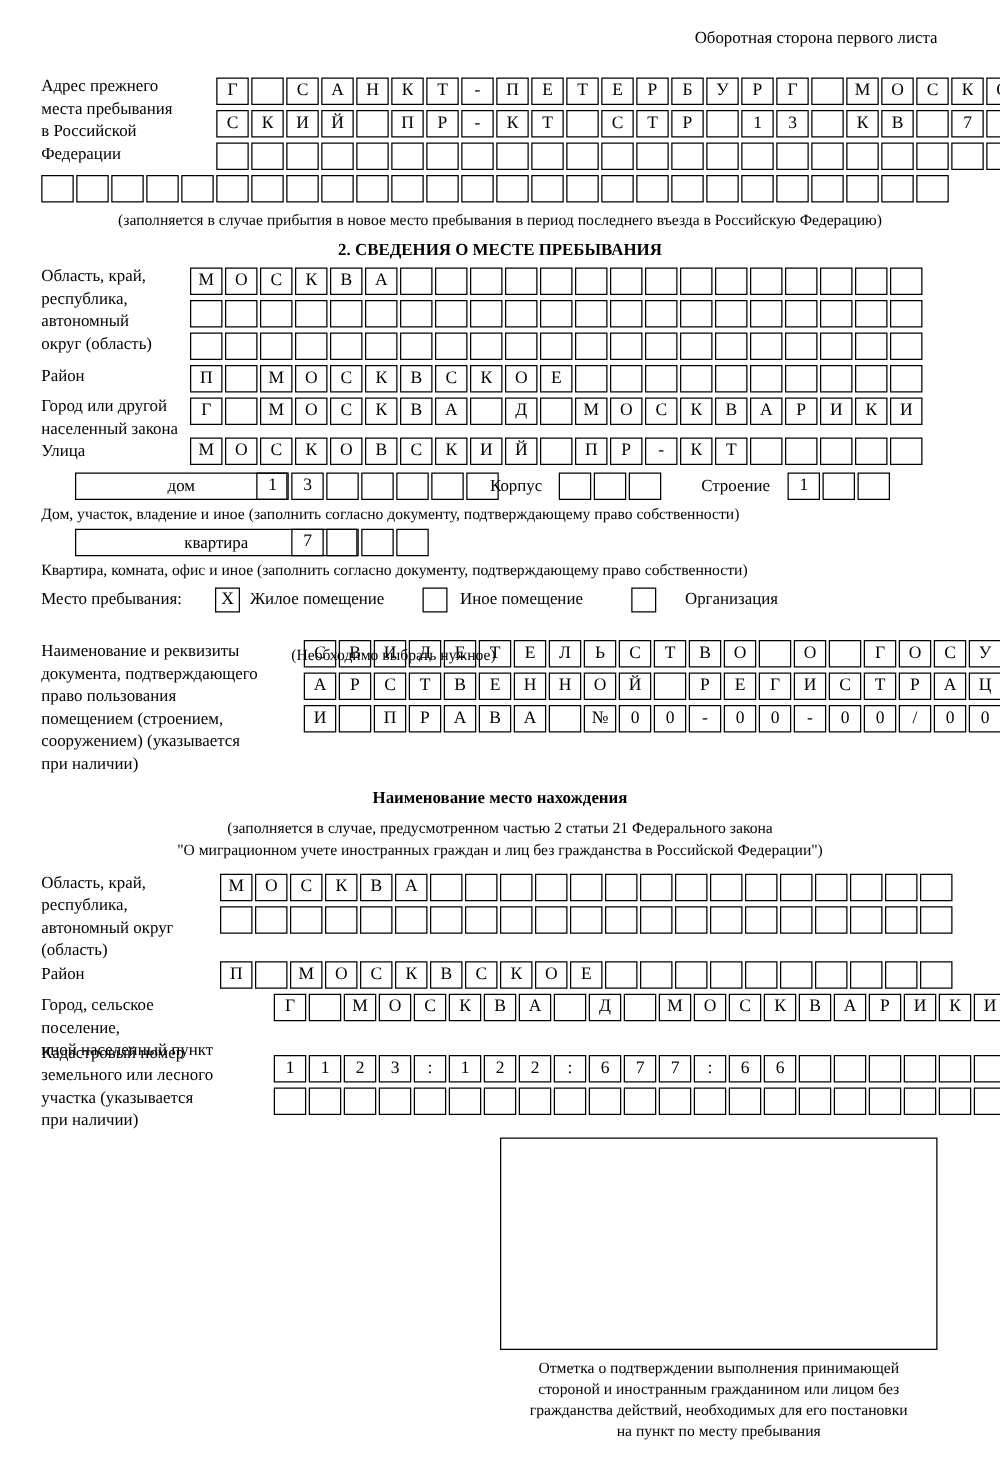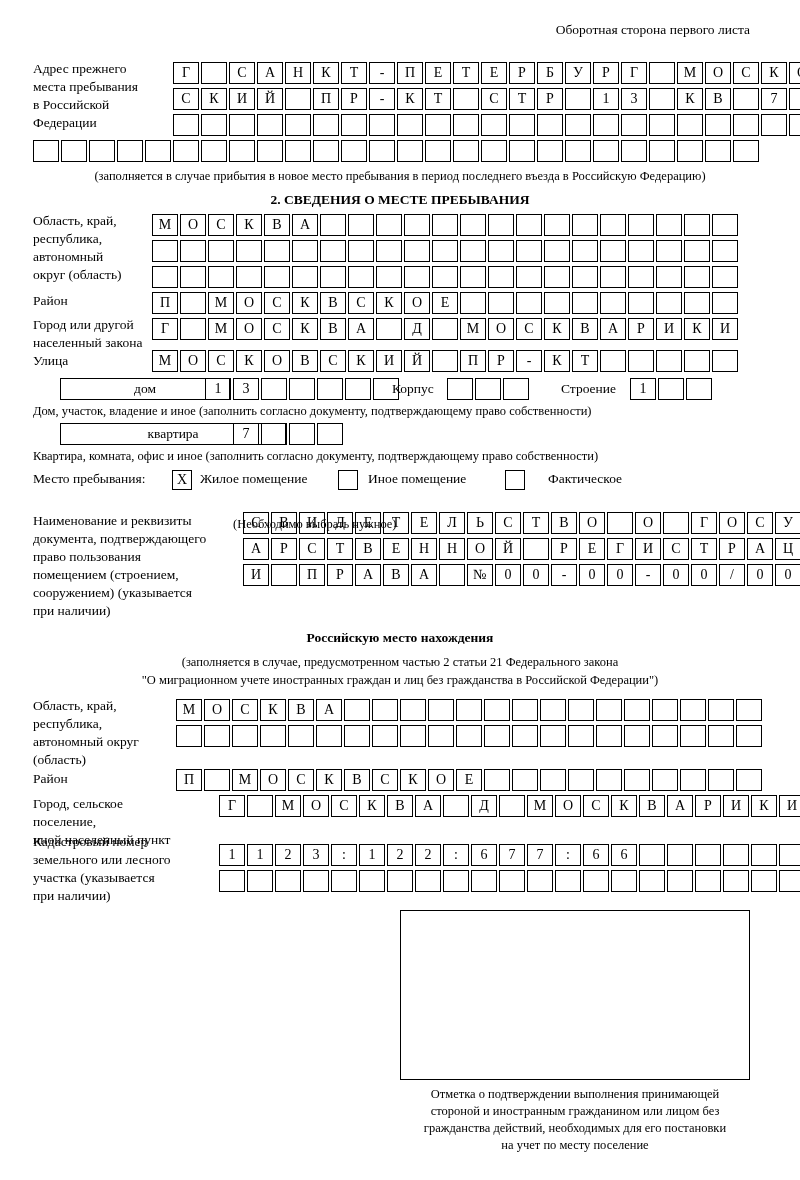--- a/index.html
+++ b/index.html
@@ -408,21 +408,21 @@
       <div class="cell blank"></div>
     </div>
   <div class="lbl small" style="left:33px; top:447px;">Квартира, комната, офис и иное (заполнить согласно документу, подтверждающему право собственности)</div>
 
   <div class="lbl" style="left:33px; top:470px;">Место пребывания:</div>
   <div class="cb" style="position:absolute; left:172px; top:470px;">Х</div>
   <div class="lbl" style="left:200px; top:470px;">Жилое помещение</div>
   <div class="cb" style="position:absolute; left:338px; top:470px;"></div>
   <div class="lbl" style="left:368px; top:470px;">Иное помещение</div>
   <div class="cb" style="position:absolute; left:505px; top:470px;"></div>
-  <div class="lbl" style="left:548px; top:470px;">Фактическое</div>
+  <div class="lbl" style="left:548px; top:470px;">Организация</div>
   <div class="lbl small" style="left:233px; top:490px;margin-top:25px;">(Необходимо выбрать нужное)</div>
 
   <div class="lbl" style="left:33px; top:512px; width:210px;">Наименование и реквизиты
 документа, подтверждающего
 право пользования
 помещением (строением,
 сооружением) (указывается
 при наличии)</div>
   <div class="row" id="s2-doc0" style="left:243px; top:512px;">
       <div class="cell">С</div>
@@ -484,21 +484,21 @@
       <div class="cell">0</div>
       <div class="cell">0</div>
       <div class="cell">-</div>
       <div class="cell">0</div>
       <div class="cell">0</div>
       <div class="cell">/</div>
       <div class="cell">0</div>
       <div class="cell">0</div>
     </div>
 
-  <div class="sect-title" style="top:630px;">Российскую место нахождения</div>
+  <div class="sect-title" style="top:630px;">Наименование место нахождения</div>
   <div class="center-note" style="top:654px;">(заполняется в случае, предусмотренном частью 2 статьи 21 Федерального закона</div>
   <div class="center-note" style="top:672px;">"О миграционном учете иностранных граждан и лиц без гражданства в Российской Федерации")</div>
 
   <div class="lbl" style="left:33px; top:697px; width:145px;">Область, край,
 республика,
 автономный округ
 (область)</div>
   <div class="row" id="al-reg0" style="left:176px; top:699px;">
       <div class="cell">М</div>
       <div class="cell">О</div>
@@ -645,15 +645,15 @@
       <div class="cell blank"></div>
       <div class="cell blank"></div>
       <div class="cell blank"></div>
       <div class="cell blank"></div>
     </div>
 
   <div class="bigbox" style="left:400px; top:910px; width:350px; height:170px;"></div>
   <div class="foot" style="left:400px; top:1086px; width:350px;">Отметка о подтверждении выполнения принимающей</div>
   <div class="foot" style="left:400px; top:1120px; width:350px;">гражданства действий, необходимых для его постановки</div>
   <div class="foot" style="left:400px; top:1103px; width:350px;">стороной и иностранным гражданином или лицом без</div>
-  <div class="foot" style="left:400px; top:1137px; width:350px;">на учет по месту поселение</div>
+  <div class="foot" style="left:400px; top:1137px; width:350px;">на пункт по месту пребывания</div>
 
 </div>
 
 </body></html>

